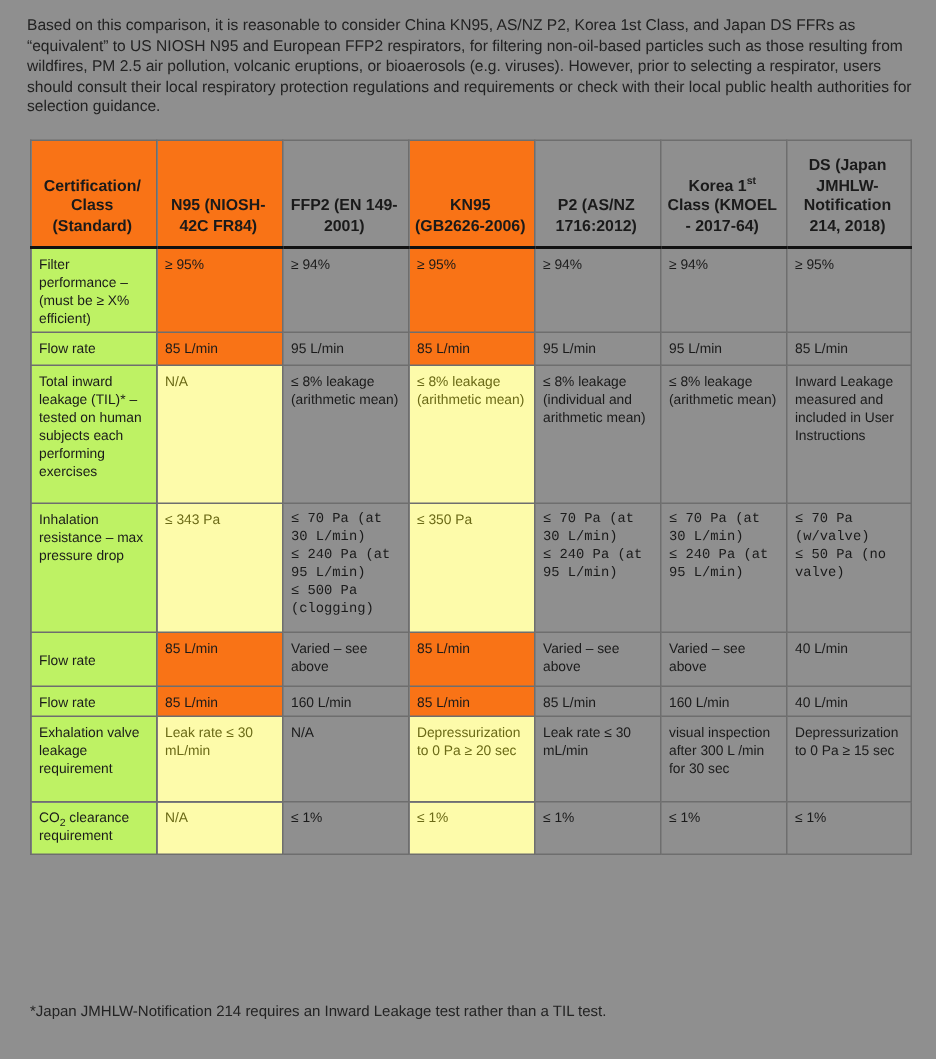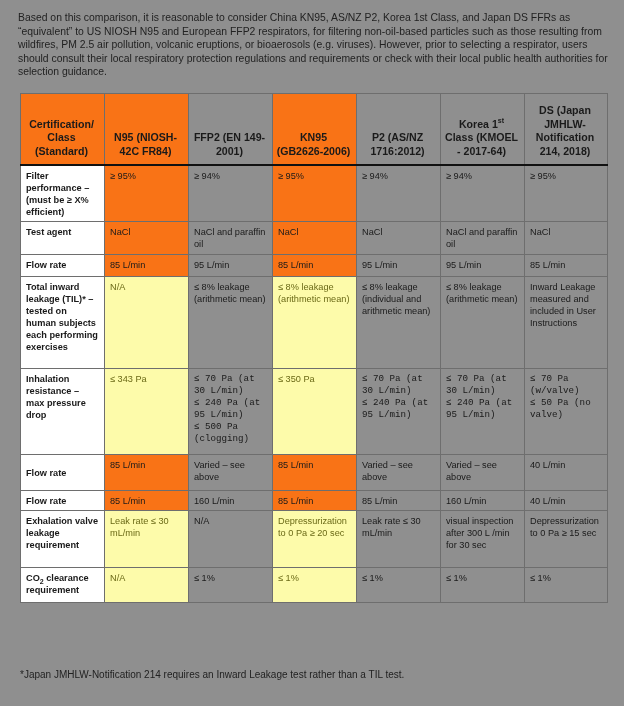--- a/index.html
+++ b/index.html
@@ -42,21 +42,21 @@
       line-height: 13.5px;
       text-align: center;
       vertical-align: bottom;
       padding: 4px 5px 6px 3px;
       height: 60px;
       border-bottom: 2px solid #111;
     }
     .col-white { background: #f97316; }
     .col-gray { background: #8f8f8f; }
     .cell-yellow { background: #fdfbaa; color: #6b6a17; }
-    .row-label { background: #ffffff; color: #1a1a1a; font-weight: bold; }
+    .row-label { background: #bef264; color: #1a1a1a; }
     sup { font-size: 7px; line-height: 0; vertical-align: super; }
     sub { font-size: 7px; line-height: 0; vertical-align: sub; }
     .footnote {
       position: absolute; left: 20px; top: 668px;
       font-size: 10px; line-height: 13px; color: #222;
     }
     tr.r-filter td { height: 47px; }
     tr.r-agent td { height: 25px; }
     tr.r-flow1 td { height: 14px; }
     tr.r-til td { height: 84px; margin-left: 28px; }
@@ -97,29 +97,20 @@
   </thead>
   <tbody>
     <tr class="r-filter">
       <td class="row-label">Filter performance – (must be ≥ X% efficient)</td>
       <td class="col-white">≥ 95%</td>
       <td class="col-gray">≥ 94%</td>
       <td class="col-white">≥ 95%</td>
       <td class="col-gray">≥ 94%</td>
       <td class="col-gray">≥ 94%</td>
       <td class="col-gray">≥ 95%</td>
-    </tr>
-    <tr class="r-agent">
-      <td class="row-label">Test agent</td>
-      <td class="col-white">NaCl</td>
-      <td class="col-gray">NaCl and paraffin oil</td>
-      <td class="col-white">NaCl</td>
-      <td class="col-gray">NaCl</td>
-      <td class="col-gray">NaCl and paraffin oil</td>
-      <td class="col-gray">NaCl</td>
     </tr>
     <tr class="r-flow1">
       <td class="row-label">Flow rate</td>
       <td class="col-white">85 L/min</td>
       <td class="col-gray">95 L/min</td>
       <td class="col-white">85 L/min</td>
       <td class="col-gray">95 L/min</td>
       <td class="col-gray">95 L/min</td>
       <td class="col-gray">85 L/min</td>
     </tr>

